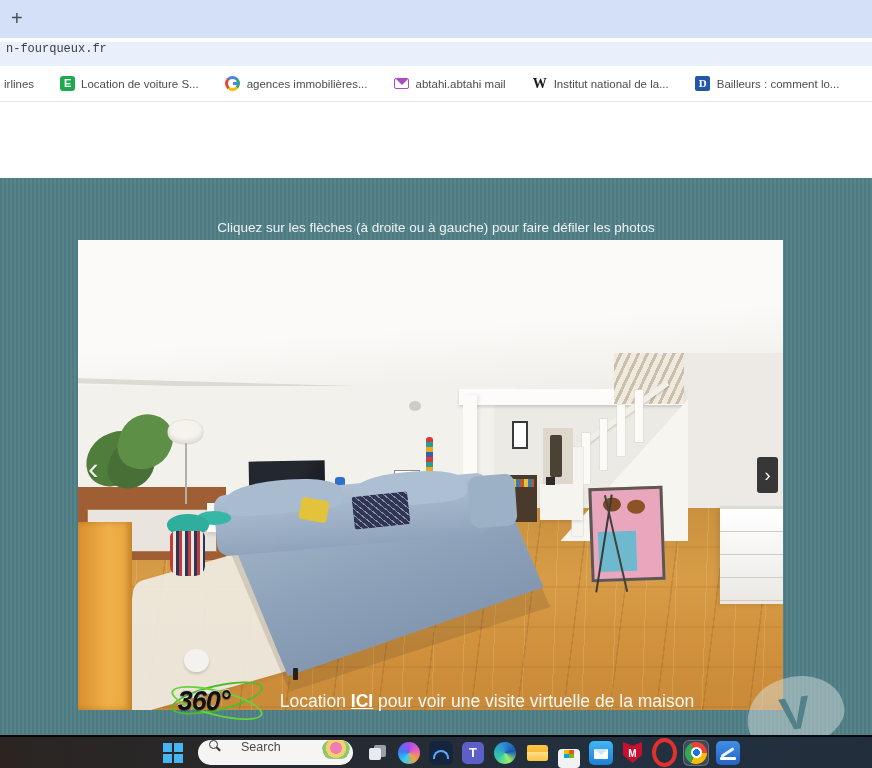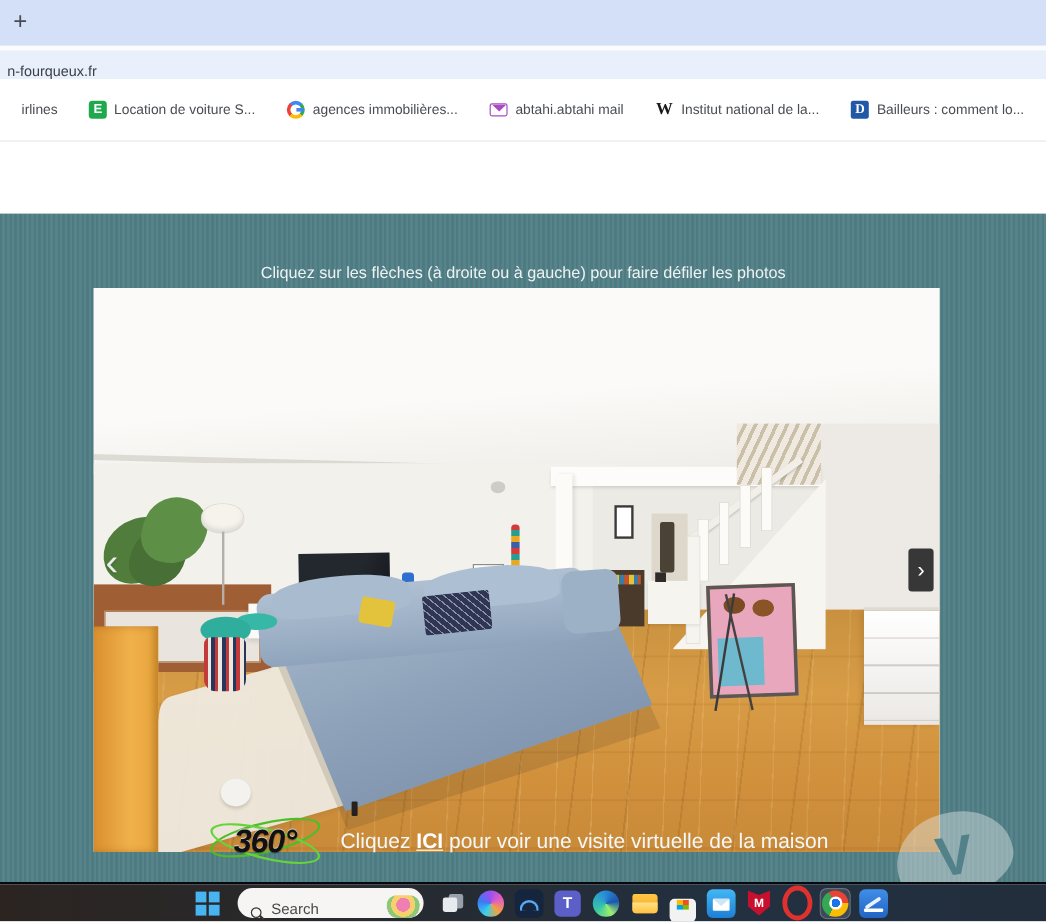--- a/index.html
+++ b/index.html
@@ -4,23 +4,23 @@
 <style>
   * { box-sizing: border-box; margin: 0; padding: 0; }
   html,body { background:#fff; }
   body { font-family: "Liberation Sans", sans-serif; }
   .screen { position:relative; width:872px; height:768px; overflow:hidden; background:#fff; }
 
   
   .tabstrip { height:38px; background:#d3e0f7; position:relative; }
   .newtab { position:absolute; left:11px; top:7px; font-size:20px; color:#474c54; cursor:pointer; line-height:22px; }
   .chromegap { height:4px; background:#fbfcfe; }
-  .addressbar { height:24px; background:#e9effb; display:flex; align-items:flex-end; padding-left:6px; }
+  .addressbar { height:24px; background:#e9effb; display:flex; align-items:flex-start; padding-left:6px;font-family:Liberation Mono, monospace; }
   .url { font-size:12px; color:#3c4047; }
-  .bookmarksbar { height:52px; background:#fff; border-bottom:1px solid #e6e8ea; display:flex; align-items:center; gap:26px; padding-left:18px; overflow:hidden; white-space:nowrap; }
+  .bookmarksbar { height:36px; background:#fff; border-bottom:1px solid #e6e8ea; display:flex; align-items:center; gap:26px; padding-left:4px; overflow:hidden; white-space:nowrap; }
   .bookmark { display:flex; align-items:center; gap:6px; cursor:pointer; flex:0 0 auto; }
   .bm-label { font-size:11.5px; color:#494d52; }
   .fav { width:16px; height:16px; display:flex; align-items:center; justify-content:center; flex:0 0 auto; position:relative; }
   .fav-e { width:15px; height:15px; background:#1ea94c; border-radius:3px; }
   .fav-e::after { content:"E"; color:#fff; font-size:11px; font-weight:bold; line-height:15px; display:block; text-align:center; }
   .fav-g { width:15px; height:15px; border-radius:50%; background:conic-gradient(from -45deg,#4285f4 0 25%,#34a853 0 50%,#fbbc05 0 75%,#ea4335 0); position:relative; }
   .fav-g::after { content:""; position:absolute; inset:3px; background:#fff; border-radius:50%; }
   .fav-g::before { content:""; position:absolute; right:1px; top:6px; width:6px; height:3px; background:#4285f4; z-index:1; }
   .fav-mail { width:15px; height:11px; background:#fff; border:1.5px solid #a94cc3; border-radius:2px; position:relative; overflow:hidden; }
   .fav-mail::after { content:""; position:absolute; left:0; top:-6px; width:0; height:0; border-left:6px solid transparent; border-right:6px solid transparent; border-top:6px solid #a94cc3; left:0.5px; top:0; }
@@ -115,39 +115,39 @@
   .ph-cabinet { left:0; top:60%; width:7.6%; height:40%; background:linear-gradient(90deg,#d98f2e,#f0b04a 55%,#e9a53e); box-shadow:inset -4px 0 6px rgba(120,70,0,.35); }
   .ph-vac { left:15%; top:87%; width:3.6%; height:5%; background:#f4f2ee; border-radius:50%; box-shadow:0 2px 3px rgba(0,0,0,.15); }
   .ph-spot { left:47%; top:34.3%; width:1.7%; height:2%; background:#cfccc5; border-radius:50%; }
 
   .arrow-left { position:absolute; left:10px; top:212px; font-size:32px; line-height:32px; color:rgba(255,255,255,.88); cursor:pointer; text-shadow:0 1px 2px rgba(0,0,0,.25); }
   .arrow-right { position:absolute; right:5px; top:217px; width:21px; height:36px; background:rgba(16,16,16,.82); border-radius:3px; display:flex; align-items:center; justify-content:center; cursor:pointer; }
   .arrow-right span { color:#fff; font-size:18px; line-height:18px; }
 
   
   .tour-row { position:absolute; left:0; bottom:8px; width:100%; height:52px; display:flex; align-items:center; justify-content:center; gap:24px; }
-  .badge360 { position:relative; width:78px; height:46px; text-align:center; flex:0 0 auto; }
+  .badge360 { position:relative; width:78px; height:46px; text-align:left; flex:0 0 auto; }
   .badge-text { position:relative; z-index:1; font-size:27px; font-weight:900; font-style:italic; color:#101010; line-height:46px; letter-spacing:-1px; text-shadow:0 -1px 0 #cfcfcf, 0 1px 1px rgba(0,0,0,.45); }
   .orbit { position:absolute; left:-8px; right:-8px; height:26px; border:2.5px solid #4fbd2a; border-radius:50%; }
   .orbit.o1 { top:7px; transform:rotate(-13deg); }
   .orbit.o2 { top:12px; transform:rotate(14deg); border-color:#66d23c; }
   .tour-text { font-size:17.5px; color:#f4f8f8; }
   .tour-link { font-weight:bold; text-decoration:underline; color:#ffffff; cursor:pointer; }
 
   .watermark { position:absolute; right:28px; bottom:-14px; width:98px; height:72px; background:rgba(221,228,228,.46);
       border-radius:48% 52% 55% 45% / 58% 55% 42% 45%; transform:rotate(-16deg); display:flex; align-items:center; justify-content:center; }
   .watermark span { font-size:46px; font-weight:800; color:#53818a; transform:rotate(8deg); line-height:1; }
 
   
   .taskbar { position:absolute; left:0; right:0; bottom:0; height:33px; border-top:2px solid #05080d;
       background:linear-gradient(90deg,#2b2421 0%,#28292c 30%,#223040 70%,#222e3c 100%);
       display:flex; align-items:center; padding-left:160px; }
   .tb-start { width:26px; height:26px; position:relative; cursor:pointer; flex:0 0 auto; }
   .tb-start::before { content:""; position:absolute; left:3px; top:3px; width:9px; height:9px; background:#48b4f2; box-shadow:11px 0 #48b4f2, 0 11px #48b4f2, 11px 11px #48b4f2; }
-  .tb-search { width:155px; height:25px; margin-left:12px; margin-right:8px; border-radius:13px; background:#f7f5f3; display:flex; align-items:flex-end; gap:8px; padding:0 3px 0 11px; cursor:pointer; flex:0 0 auto; }
+  .tb-search { width:155px; height:25px; margin-left:12px; margin-right:8px; border-radius:13px; background:#f7f5f3; display:flex; align-items:flex-start; gap:23px; padding:0 3px 0 11px; cursor:pointer; flex:0 0 auto; }
   .mag { width:9px; height:9px; border:1.6px solid #333; border-radius:50%; position:relative; flex:0 0 auto; }
   .mag::after { content:""; position:absolute; width:5px; height:1.6px; background:#333; transform:rotate(45deg); right:-4px; bottom:-2px; }
   .tb-search-label { flex:1; font-size:12.5px; color:#4a4a4a; }
   .tb-search-img { width:28px; height:19px; border-radius:9px; flex:0 0 auto;
       background:radial-gradient(circle at 50% 42%, #ef7fb3 0 32%, #f7d06b 33% 56%, #8bc978 57% 76%, #e9e2d8 77%); }
   .tbi { width:26px; height:26px; margin:0 3px; display:flex; align-items:center; justify-content:center; position:relative; cursor:pointer; flex:0 0 auto; }
   .tbi.active { background:rgba(255,255,255,.13); border-radius:6px; box-shadow:inset 0 0 0 1px rgba(255,255,255,.22); }
   .i-taskview::before { content:""; position:absolute; left:5px; top:8px; width:12px; height:12px; background:#e8ebee; border-radius:2px; z-index:1; }
   .i-taskview::after { content:""; position:absolute; left:10px; top:5px; width:12px; height:12px; background:#98a1ab; border-radius:2px; }
   .i-copilot::before { content:""; width:22px; height:22px; border-radius:50%;
@@ -287,21 +287,21 @@
       </div>
     </div>
 
     <div class="tour-row">
       <div class="badge360">
         <i class="orbit o1"></i>
         <i class="orbit o2"></i>
         <span class="badge-text">360°</span>
       </div>
       <div class="tour-text">
-        <span>Cliquez </span><a class="tour-link">ICI</a><span> pour voir une visite virtuelle de la maison</span>
+        <span>Location </span><a class="tour-link">ICI</a><span> pour voir une visite virtuelle de la maison</span>
       </div>
     </div>
 
     <div class="watermark">
       <span>V</span>
     </div>
   </div>
 
   <div class="taskbar">
     <div class="tb-start"></div>

